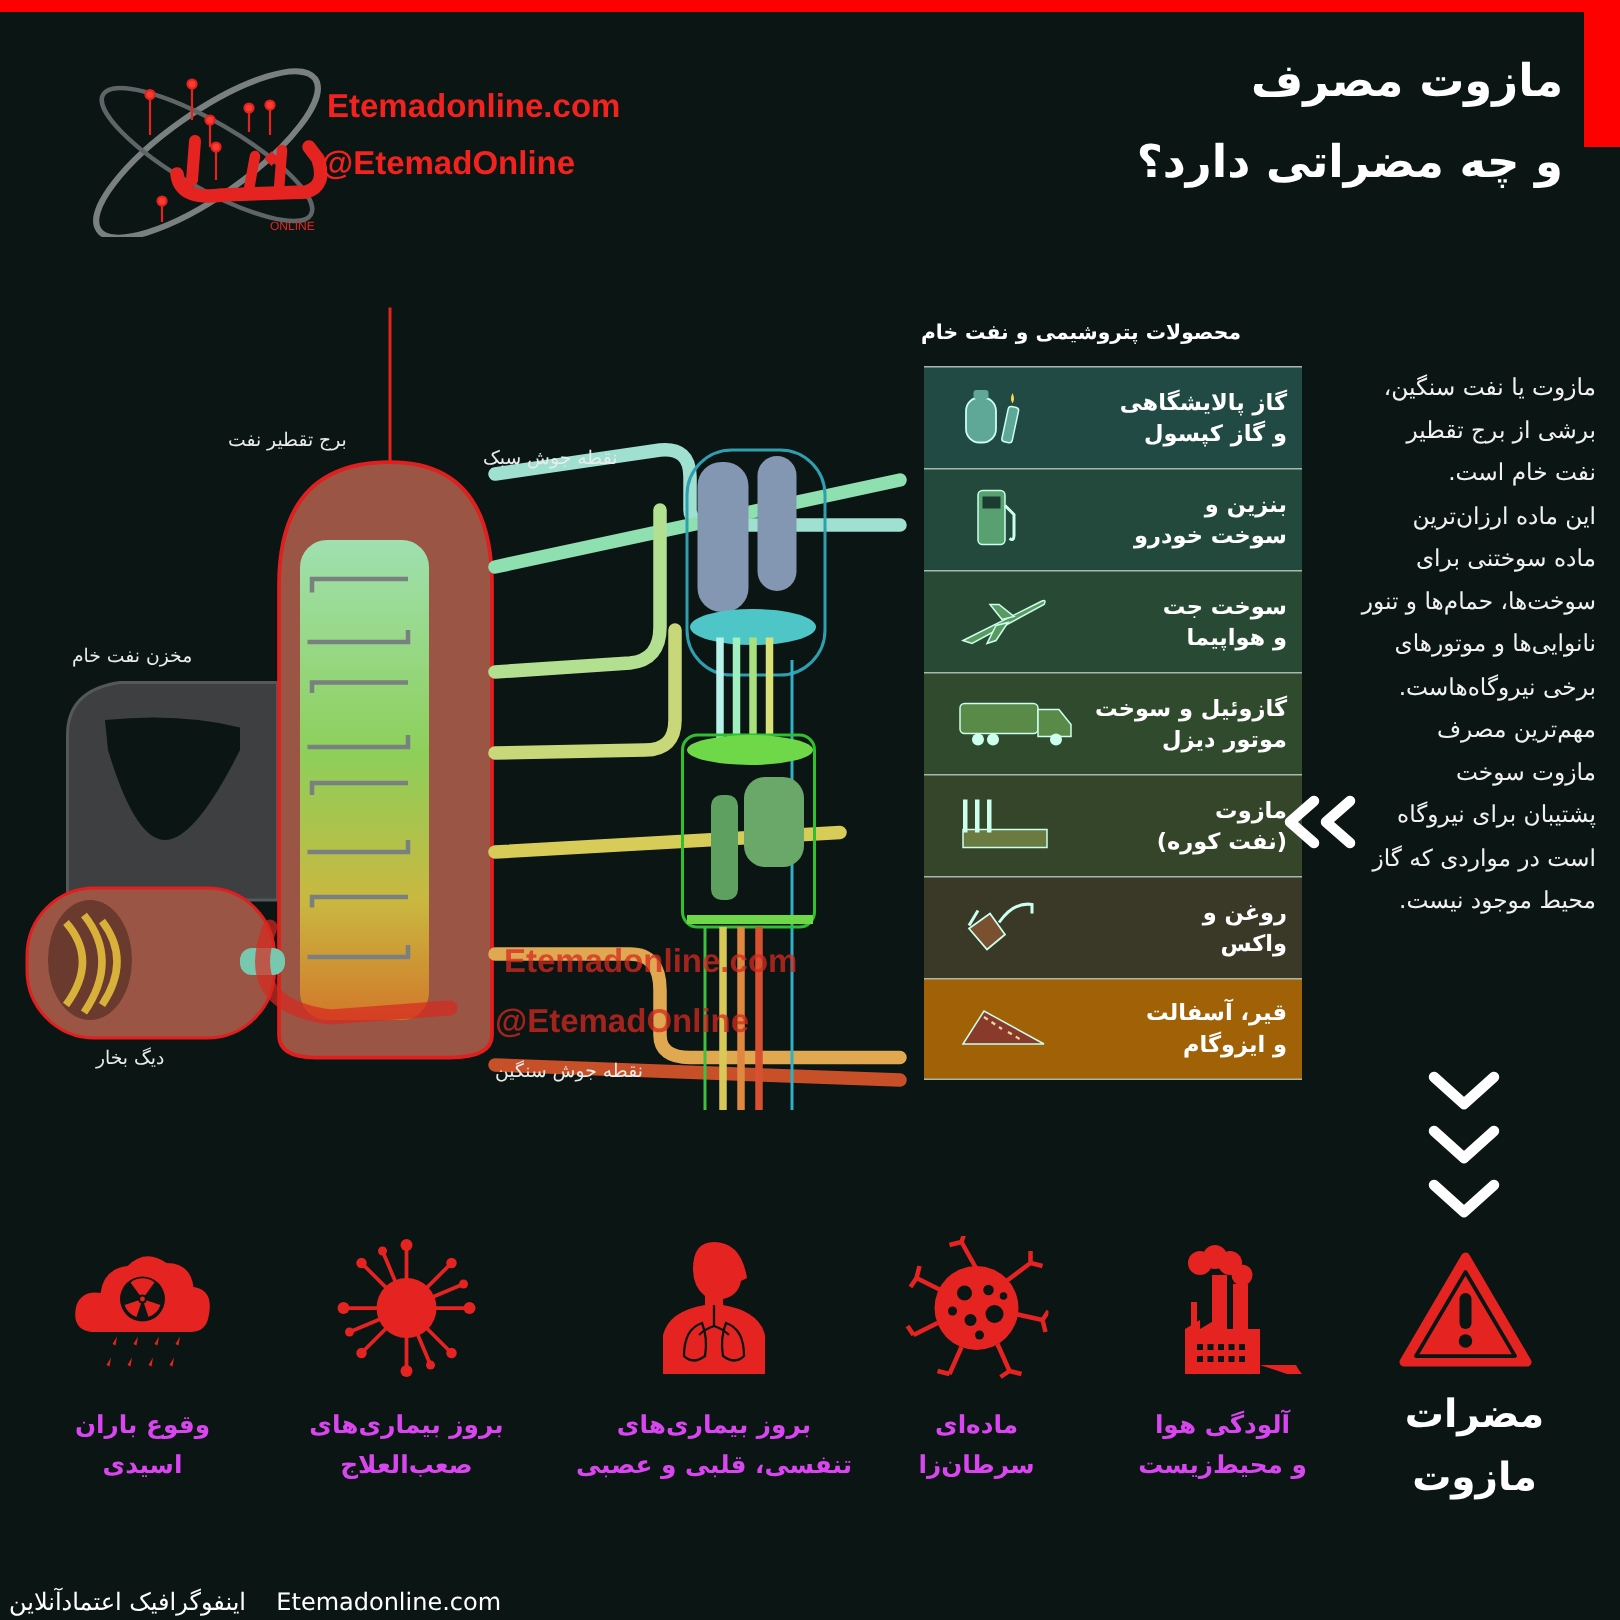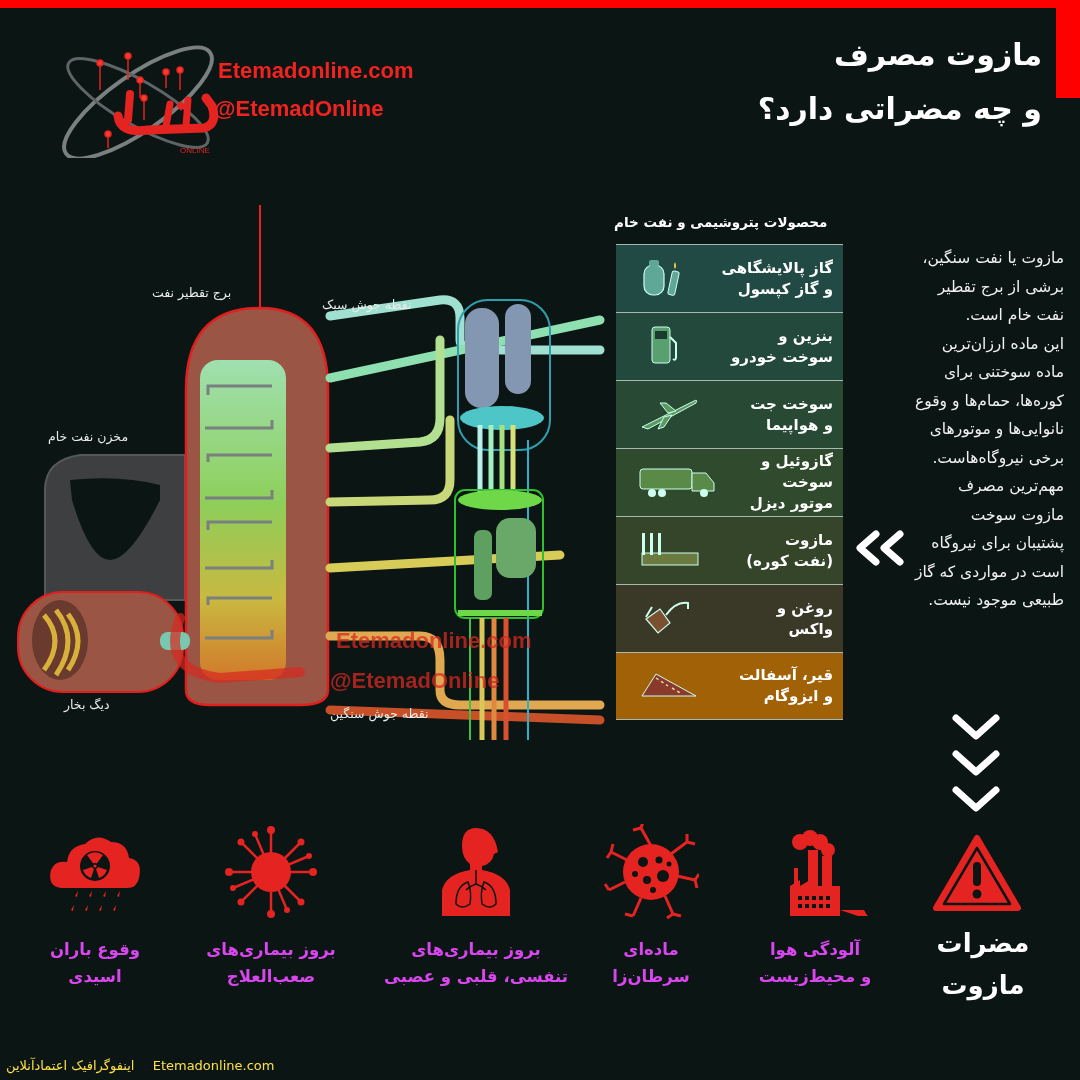--- a/index.html
+++ b/index.html
@@ -6,30 +6,30 @@
   html, body { width: 1080px; height: 1080px; overflow: hidden; }
   body { background: #0b1514; font-family: "DejaVu Sans", sans-serif; color: #fff; position: relative; }
   .abs { position: absolute; }
   .topbar { left: 0; top: 0; width: 1080px; height: 8px; background: #ff0000; }
   .sidebar-red { right: 0; top: 0; width: 24px; height: 98px; background: #ff0000; }
   .brand-url { left: 218px; top: 58px; font-family: "Liberation Sans", sans-serif; font-weight: bold; font-size: 22px; color: #f2231f; }
   .brand-handle { left: 214px; top: 96px; font-family: "Liberation Sans", sans-serif; font-weight: bold; font-size: 22px; color: #f2231f; }
   .title { right: 38px; top: 28px; text-align: right; direction: rtl; font-weight: bold; font-size: 30px; line-height: 54px; color: #fff; }
   .label-small { direction: rtl; font-size: 12.5px; color: #e8ecea; white-space: nowrap; }
   .products-title { left: 614px; top: 214px; direction: rtl; font-weight: bold; font-size: 13.5px; color: #fff; white-space: nowrap; }
-  .products { left: 616px; top: 244px; width: 227px; border-radius: 13px; }
+  .products { left: 616px; top: 244px; width: 252px; border-radius: 13px; }
   .prod-row { height: 68px; border-top: 1.5px solid #a7b8b0; display: flex; align-items: center; justify-content: space-between; padding: 0 10px 0 22px; }
   .prod-row:last-child { border-bottom: 1.5px solid #a7b8b0; }
   .prod-text { direction: rtl; text-align: right; font-weight: bold; font-size: 15px; line-height: 21px; color: #fff; }
   .desc { right: 16px; top: 244px; width: 220px; direction: rtl; text-align: right; font-size: 15.5px; line-height: 28.5px; color: #f1f1f1; }
   .harm-title { right: 42px; top: 922px; width: 110px; text-align: center; direction: rtl; font-weight: bold; font-size: 26px; line-height: 42px; }
   .harm { top: 830px; width: 170px; text-align: center; }
   .harm-icon { height: 90px; display: flex; align-items: flex-end; justify-content: center; }
   .harm-label { margin-top: 16px; direction: rtl; font-weight: bold; font-size: 16.5px; line-height: 27px; color: #d946ef; }
-  .footer { left: 6px; top: 1058px; font-size: 13px; color: #fde047; white-space: nowrap; }
+  .footer { left: 6px; top: 1058px; font-size: 16px; color: #ffffff; white-space: nowrap; }
   .watermark1 { left: 336px; top: 628px; font-family: "Liberation Sans", sans-serif; font-weight: bold; font-size: 22px; color: rgba(215,40,32,0.75); }
   .watermark2 { left: 330px; top: 668px; font-family: "Liberation Sans", sans-serif; font-weight: bold; font-size: 22px; color: rgba(215,40,32,0.75); }
 </style>
 </head>
 <body>
 
 <div class="abs topbar"></div>
 <div class="abs sidebar-red"></div>
 
 <div class="abs" style="left:48px;top:28px;width:170px;height:130px;">
@@ -247,28 +247,28 @@
       </div>
   </div>
 </div>
 
 <div class="abs desc">
   <div>مازوت یا نفت سنگین،</div>
   <div>برشی از برج تقطیر</div>
   <div>نفت خام است.</div>
   <div>این ماده ارزان‌ترین</div>
   <div>ماده سوختنی برای</div>
-  <div>کوره‌ها، حمام‌ها و وقوع</div>
+  <div>سوخت‌ها، حمام‌ها و تنور</div>
   <div>نانوایی‌ها و موتورهای</div>
   <div>برخی نیروگاه‌هاست.</div>
   <div>مهم‌ترین مصرف</div>
   <div>مازوت سوخت</div>
   <div>پشتیبان برای نیروگاه</div>
   <div>است در مواردی که گاز</div>
-  <div>طبیعی موجود نیست.</div>
+  <div>محیط موجود نیست.</div>
 </div>
 
 <div class="abs" style="left:852px;top:528px;">
   <svg width="56" height="40" viewBox="0 0 56 40">
       <path d="M24 6 L8 20 L24 34 M48 6 L32 20 L48 34" stroke="#fff" stroke-width="7" fill="none" stroke-linecap="round" stroke-linejoin="round"></path>
     </svg>
 </div>
 
 <div class="abs" style="left:950px;top:710px;">
   <svg width="52" height="104" viewBox="0 0 52 104">

